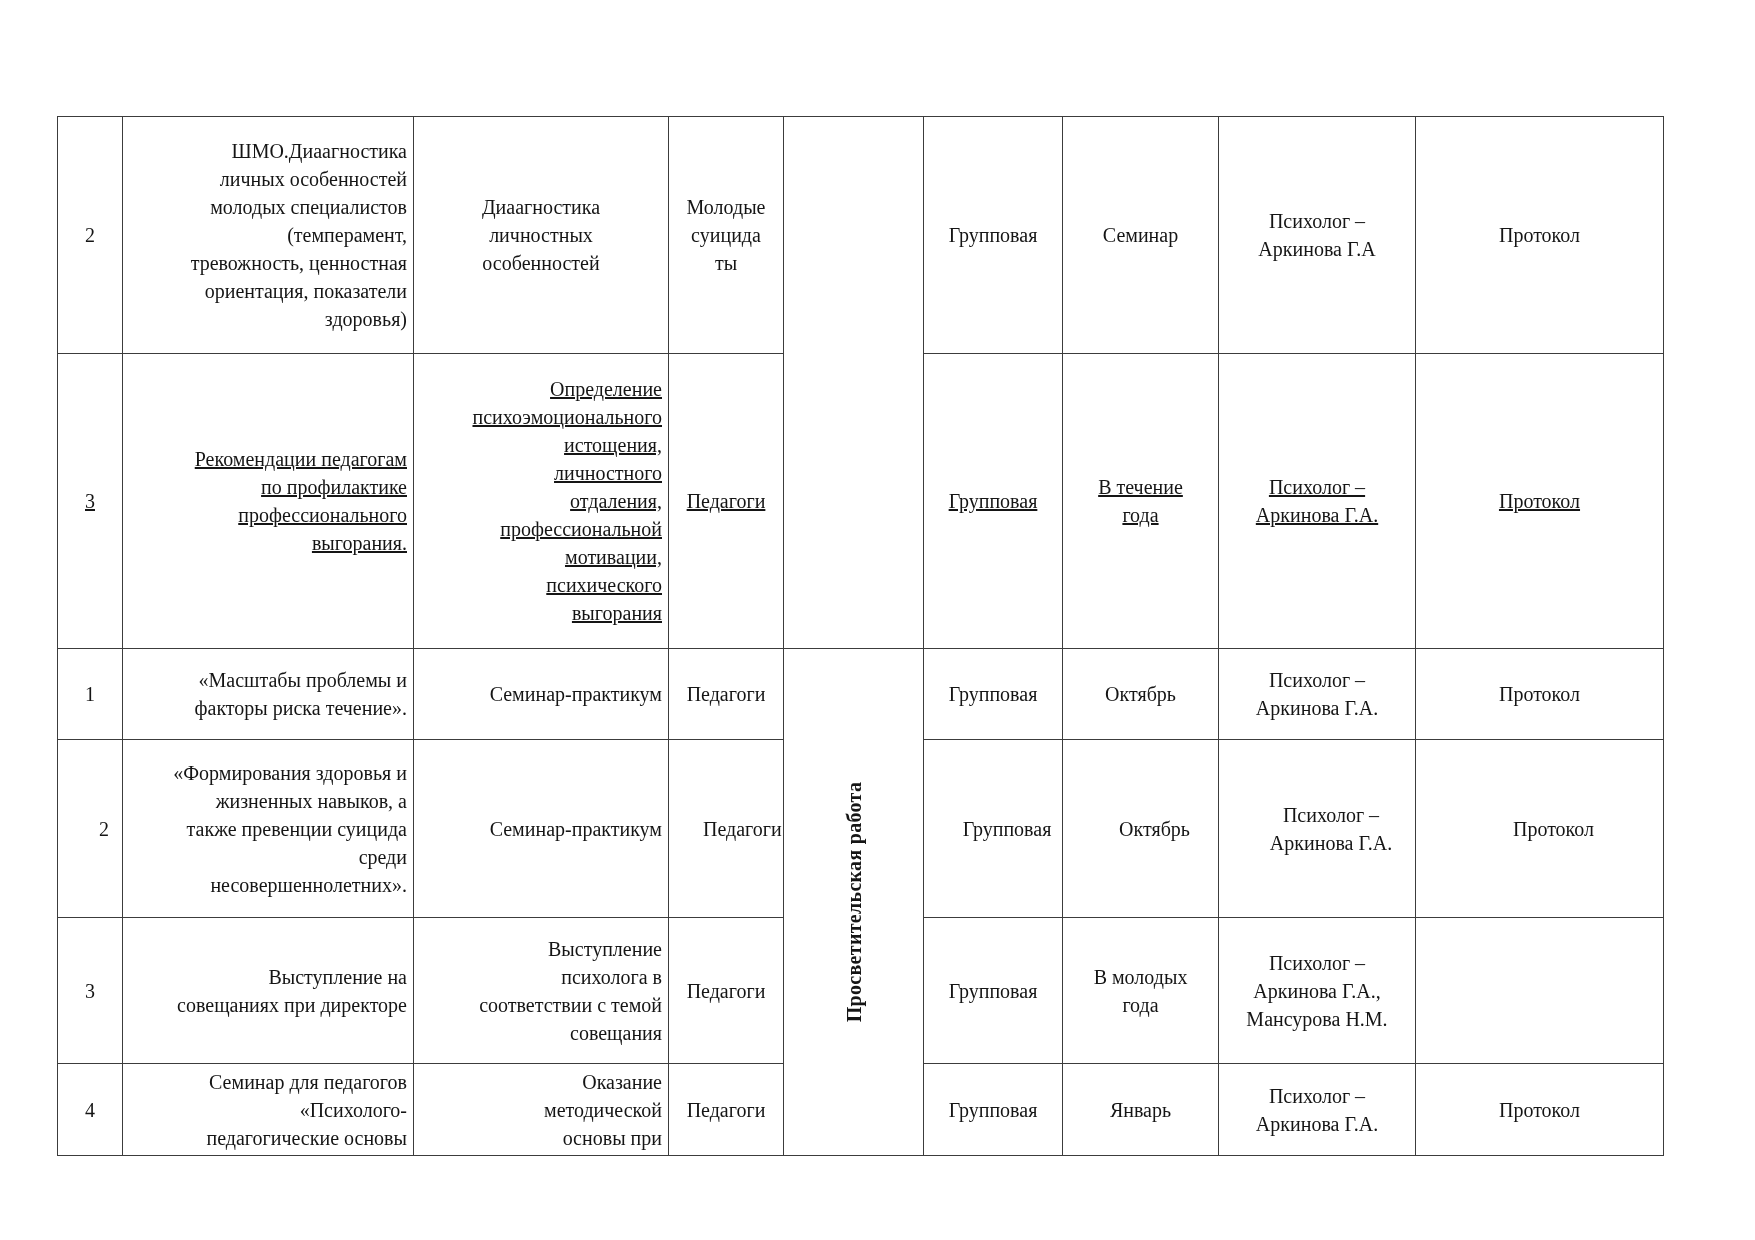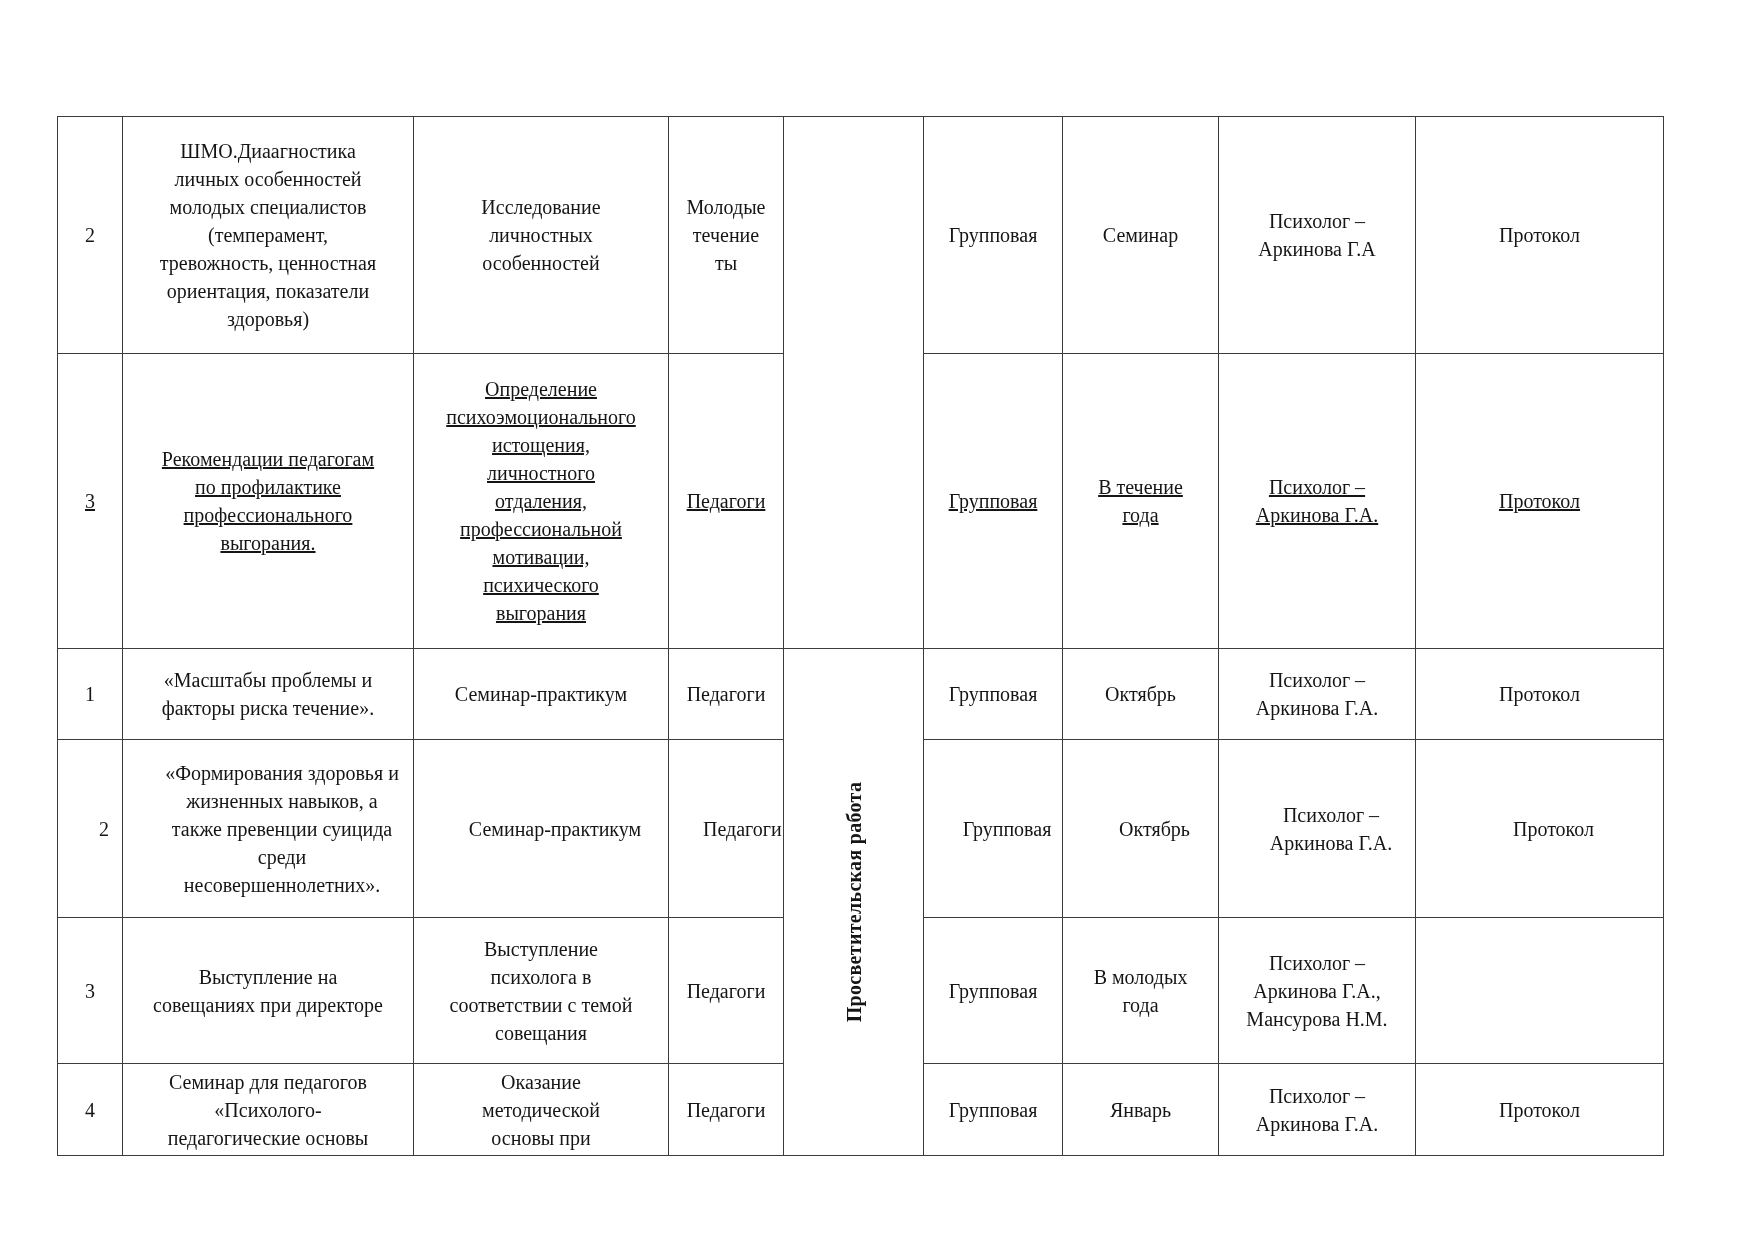--- a/index.html
+++ b/index.html
@@ -28,21 +28,21 @@
   }
   table.plan td {
     border: 1px solid #3c3c3c;
     font-size: 20px;
     line-height: 28px;
     vertical-align: middle;
     white-space: pre-line;
     padding: 2px 6px;
     overflow: hidden;
   }
-  td.al { text-align: center; padding: 2px 10px; margin-left: 29px; }
+  td.al { text-align: right; padding: 2px 10px; margin-left: 29px; }
   td.ac { text-align: center; }
   td.vt { vertical-align: top; padding-top: 7px; }
   td.vcell { position: relative; }
   .vtext {
     position: absolute;
     left: 50%;
     top: 50%;
     transform: translate(-50%, -50%) rotate(-90deg);
     white-space: nowrap;
     font-weight: 700;
@@ -76,25 +76,25 @@
       <tbody>
         <tr class="r0">
           <td class="ac">2</td>
           <td class="al">ШМО.Диаагностика
 личных особенностей
 молодых специалистов
 (темперамент,
 тревожность, ценностная
 ориентация, показатели
 здоровья)</td>
-          <td class="ac">Исследование
+          <td class="ac">Диаагностика
 личностных
 особенностей</td>
           <td class="ac">Молодые
-течение
+суицида
 ты</td>
           <td class="ac" rowspan="2"></td>
           <td class="ac">Групповая</td>
           <td class="ac">Семинар</td>
           <td class="ac">Психолог –
 Аркинова Г.А</td>
           <td class="ac">Протокол</td>
         </tr>
         <tr class="r1">
           <td class="ac">3</td>

